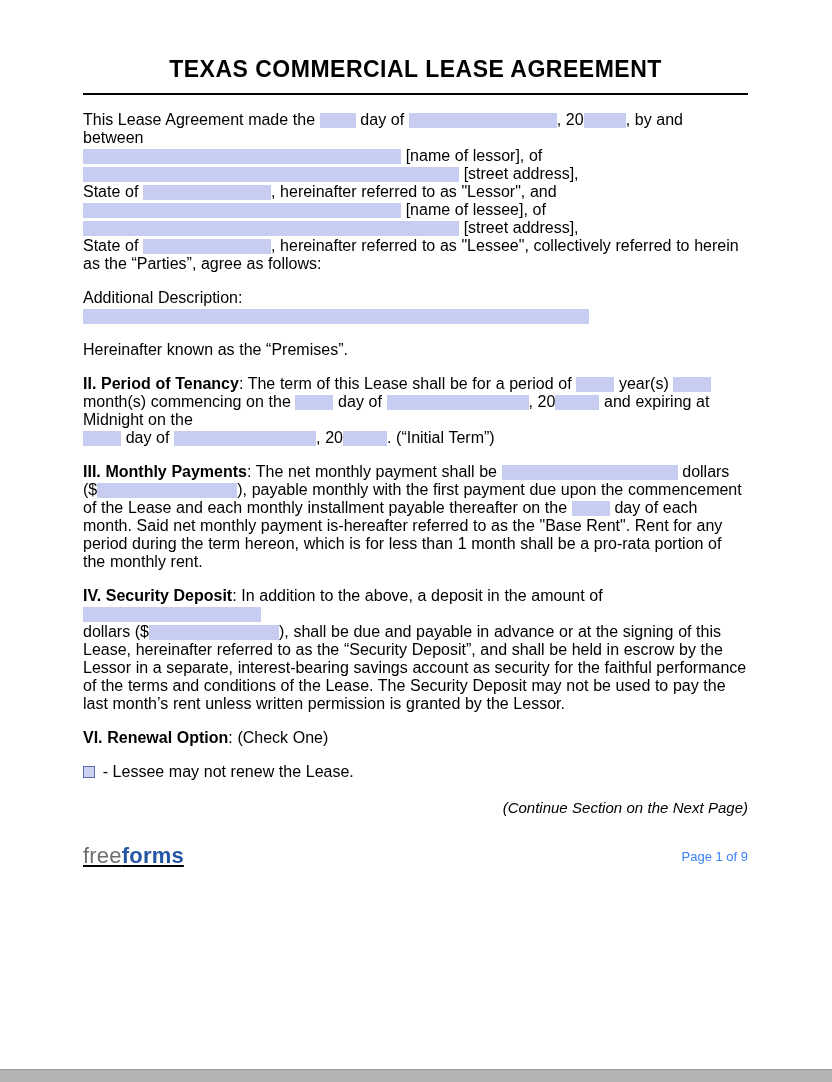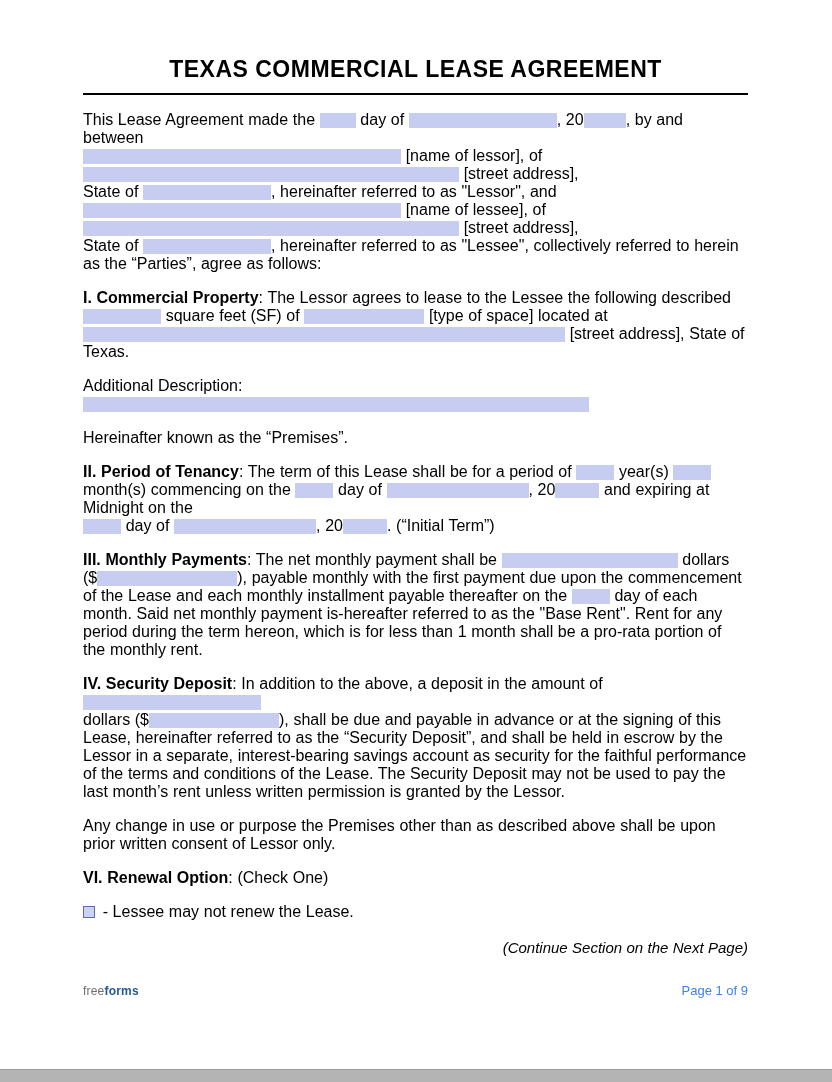--- a/index.html
+++ b/index.html
@@ -31,45 +31,43 @@
     display:inline-block; width:12px; height:12px; vertical-align:-1px;
     margin-right:3px;
     background:var(--checkbox-fill,#ccd3f2);
     border:1px solid var(--checkbox-border,#5b6bb0);
   }
   .para.continue { text-align:right; font-style:italic; font-size:15px; margin-top:18px; }
   .footer {
     display:flex; justify-content:space-between; align-items:center;
     margin-top:26px;
   }
-  .logo { font-size:12px; letter-spacing:.2px; }
+  .logo { font-size:22px; letter-spacing:.2px;text-decoration:underline; }
   .logo-free { color:var(--logo-free,#6e6e6e); }
   .logo-forms { color:var(--logo-forms,#2456a4); font-weight:bold; }
   .page-number { font-size:13px; color:#3b82f6; }
   .bottom-bar {
     position:absolute; left:0; bottom:0; width:832px; height:13px;
     background:var(--bottom-bar,#b4b4b4);
     border-top:1px solid #9a9a9a;
   }
 </style>
 </head>
 <body>
 
 <div class="page">
   <h1 class="title">TEXAS COMMERCIAL LEASE AGREEMENT</h1>
 
   <div class="doc-body">
       <p class="para">This Lease Agreement made the <span class="blank" style="width: 36px;"></span> day of <span class="blank" style="width: 148px;"></span>, 20<span class="blank" style="width: 42px;"></span>, by and between<br><span class="blank" style="width: 318px;"></span> [name of lessor], of<br><span class="blank" style="width: 376px;"></span> [street address],<br>State of <span class="blank" style="width: 128px;"></span>, hereinafter referred to as "Lessor", and<br><span class="blank" style="width: 318px;"></span> [name of lessee], of<br><span class="blank" style="width: 376px;"></span> [street address],<br>State of <span class="blank" style="width: 128px;"></span>, hereinafter referred to as "Lessee", collectively referred to herein as the “Parties”, agree as follows:</p>
-      <p class="para"><b>I. Commercial Property</b>: The Lessor agrees to lease to the Lessee the following described<br><span class="blank" style="width: 78px;"></span> square feet (SF) of <span class="blank" style="width: 120px;"></span> [type of space] located at<br><span class="blank" style="width: 482px;"></span> [street address], State of<br>Texas.</p>
       <p class="para">Additional Description: <span class="blank" style="width: 506px;"></span></p>
       <p class="para">Hereinafter known as the “Premises”.</p>
       <p class="para"><b>II. Period of Tenancy</b>: The term of this Lease shall be for a period of <span class="blank" style="width: 38px;"></span> year(s) <span class="blank" style="width: 38px;"></span> month(s) commencing on the <span class="blank" style="width: 38px;"></span> day of <span class="blank" style="width: 142px;"></span>, 20<span class="blank" style="width: 44px;"></span> and expiring at Midnight on the<br><span class="blank" style="width: 38px;"></span> day of <span class="blank" style="width: 142px;"></span>, 20<span class="blank" style="width: 44px;"></span>. (“Initial Term”)</p>
       <p class="para"><b>III. Monthly Payments</b>: The net monthly payment shall be <span class="blank" style="width: 176px;"></span> dollars<br>($<span class="blank" style="width: 140px;"></span>), payable monthly with the first payment due upon the commencement of the Lease and each monthly installment payable thereafter on the <span class="blank" style="width: 38px;"></span> day of each month. Said net monthly payment is-hereafter referred to as the "Base Rent". Rent for any period during the term hereon, which is for less than 1 month shall be a pro-rata portion of the monthly rent.</p>
       <p class="para"><b>IV. Security Deposit</b>: In addition to the above, a deposit in the amount of <span class="blank" style="width: 178px;"></span><br>dollars ($<span class="blank" style="width: 130px;"></span>), shall be due and payable in advance or at the signing of this Lease, hereinafter referred to as the “Security Deposit”, and shall be held in escrow by the Lessor in a separate, interest-bearing savings account as security for the faithful performance of the terms and conditions of the Lease. The Security Deposit may not be used to pay the last month’s rent unless written permission is granted by the Lessor.</p>
-      <p class="para">Any change in use or purpose the Premises other than as described above shall be upon prior written consent of Lessor only.</p>
       <p class="para"><b>VI. Renewal Option</b>: (Check One)</p>
       <p class="para"><span class="checkbox"></span> - Lessee may not renew the Lease.</p>
       <p class="para continue">(Continue Section on the Next Page)</p>
     </div>
 
   <div class="footer">
     <div class="logo"><span class="logo-free">free</span><span class="logo-forms">forms</span></div>
     <div class="page-number">Page 1 of 9</div>
   </div>
 </div>

